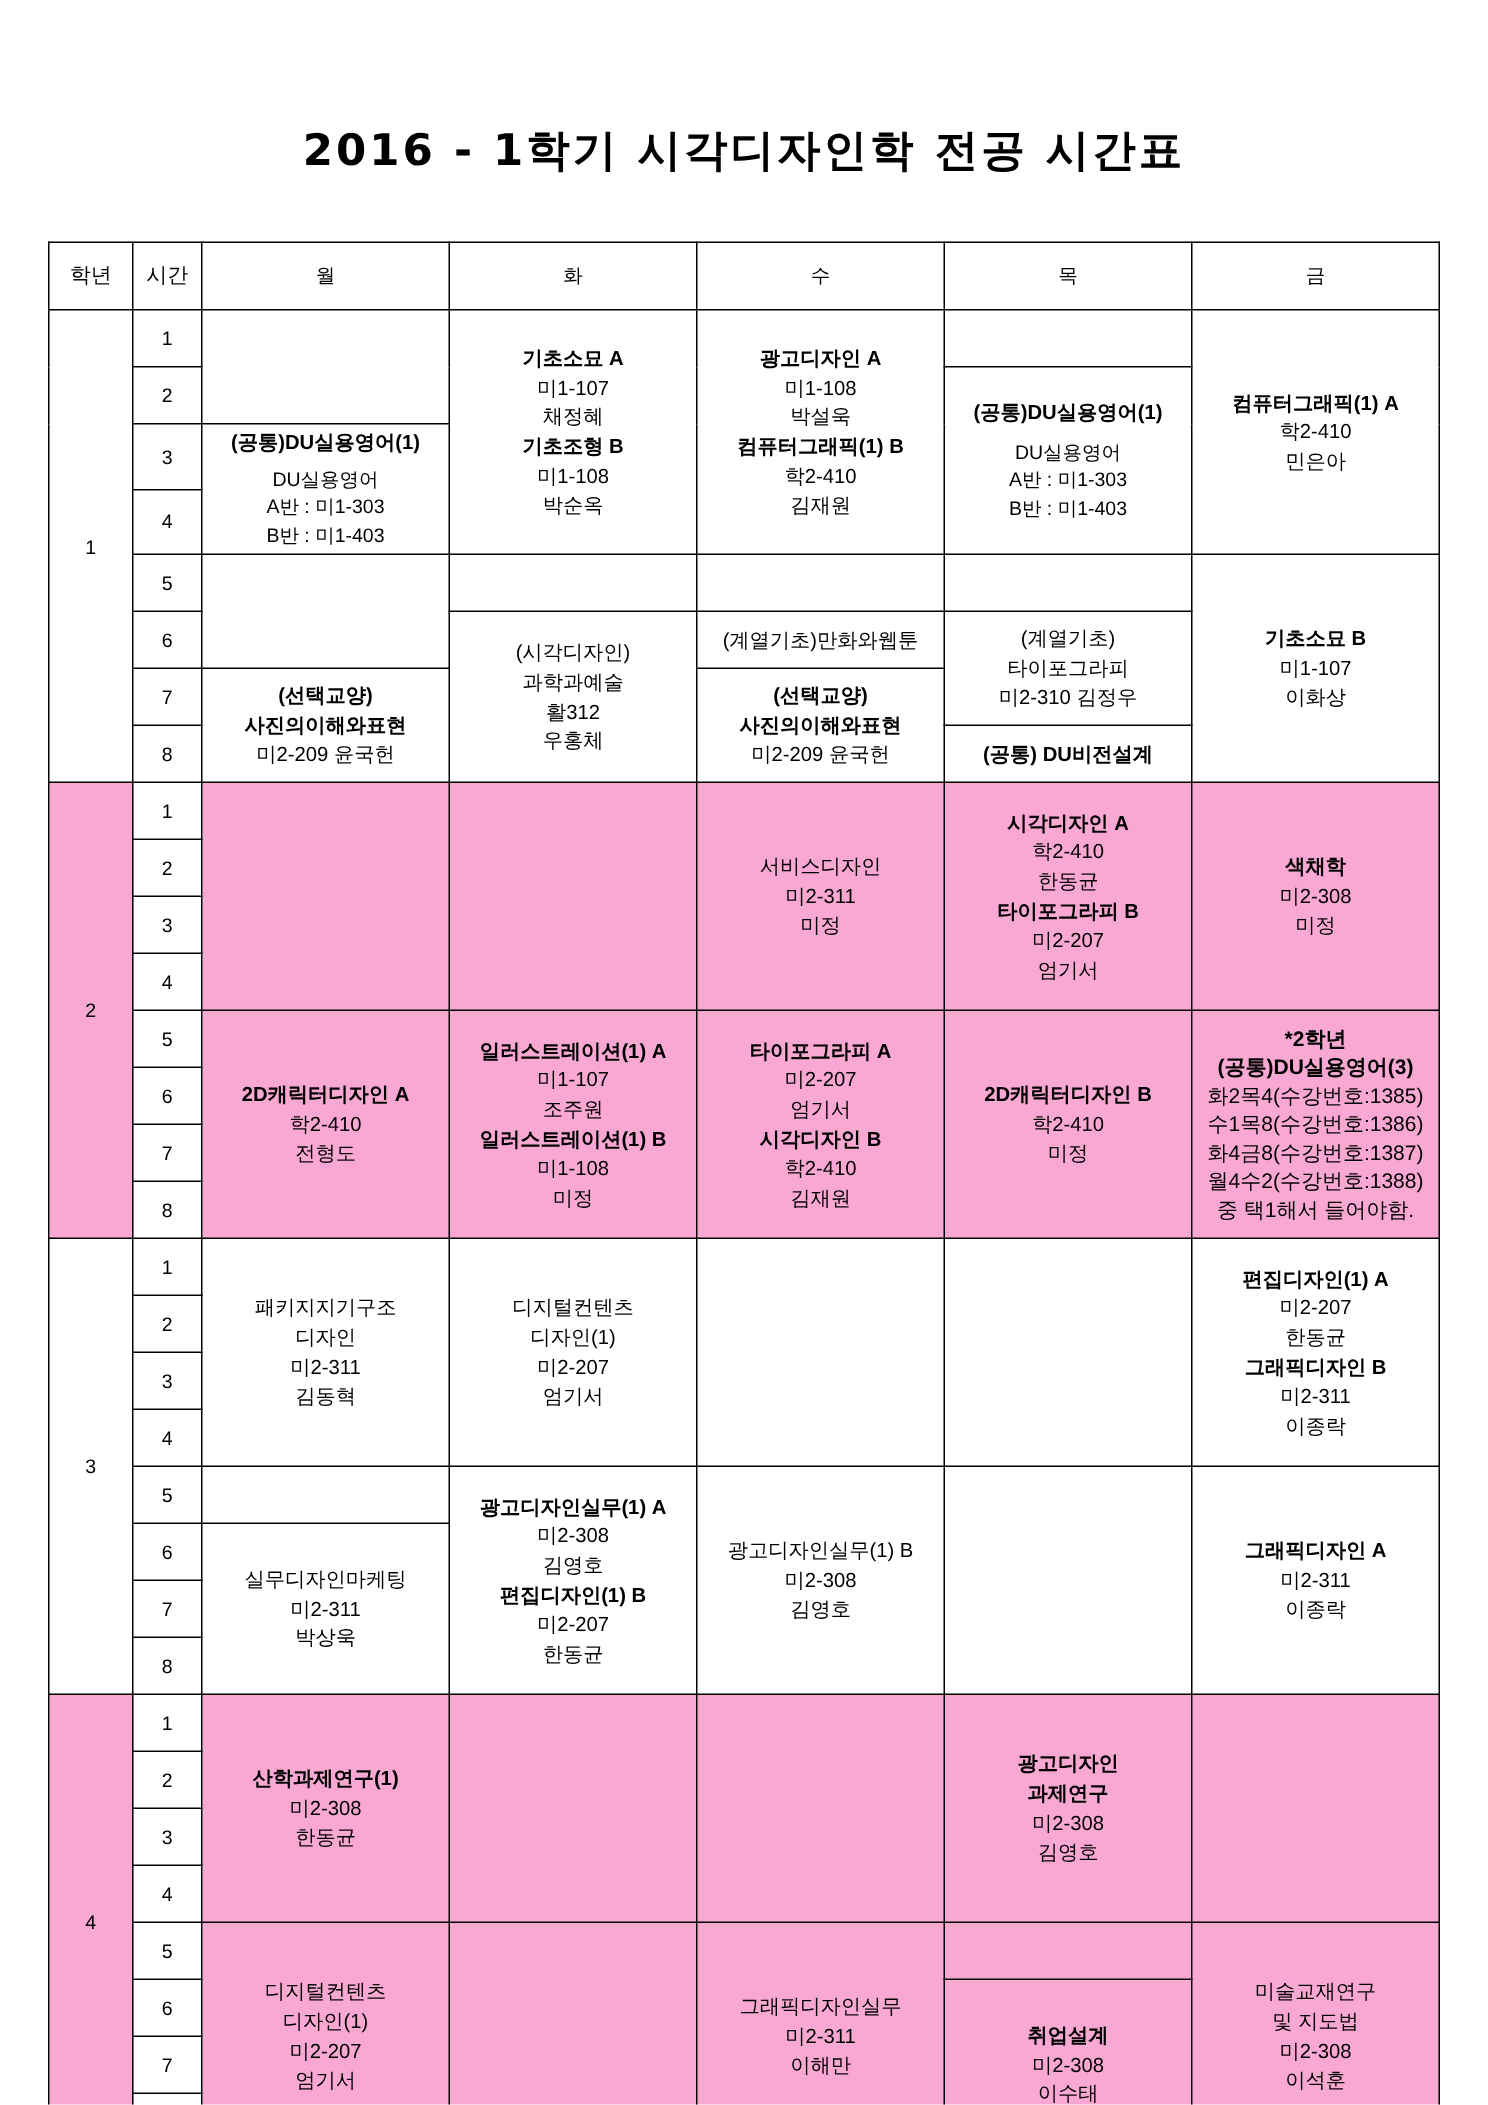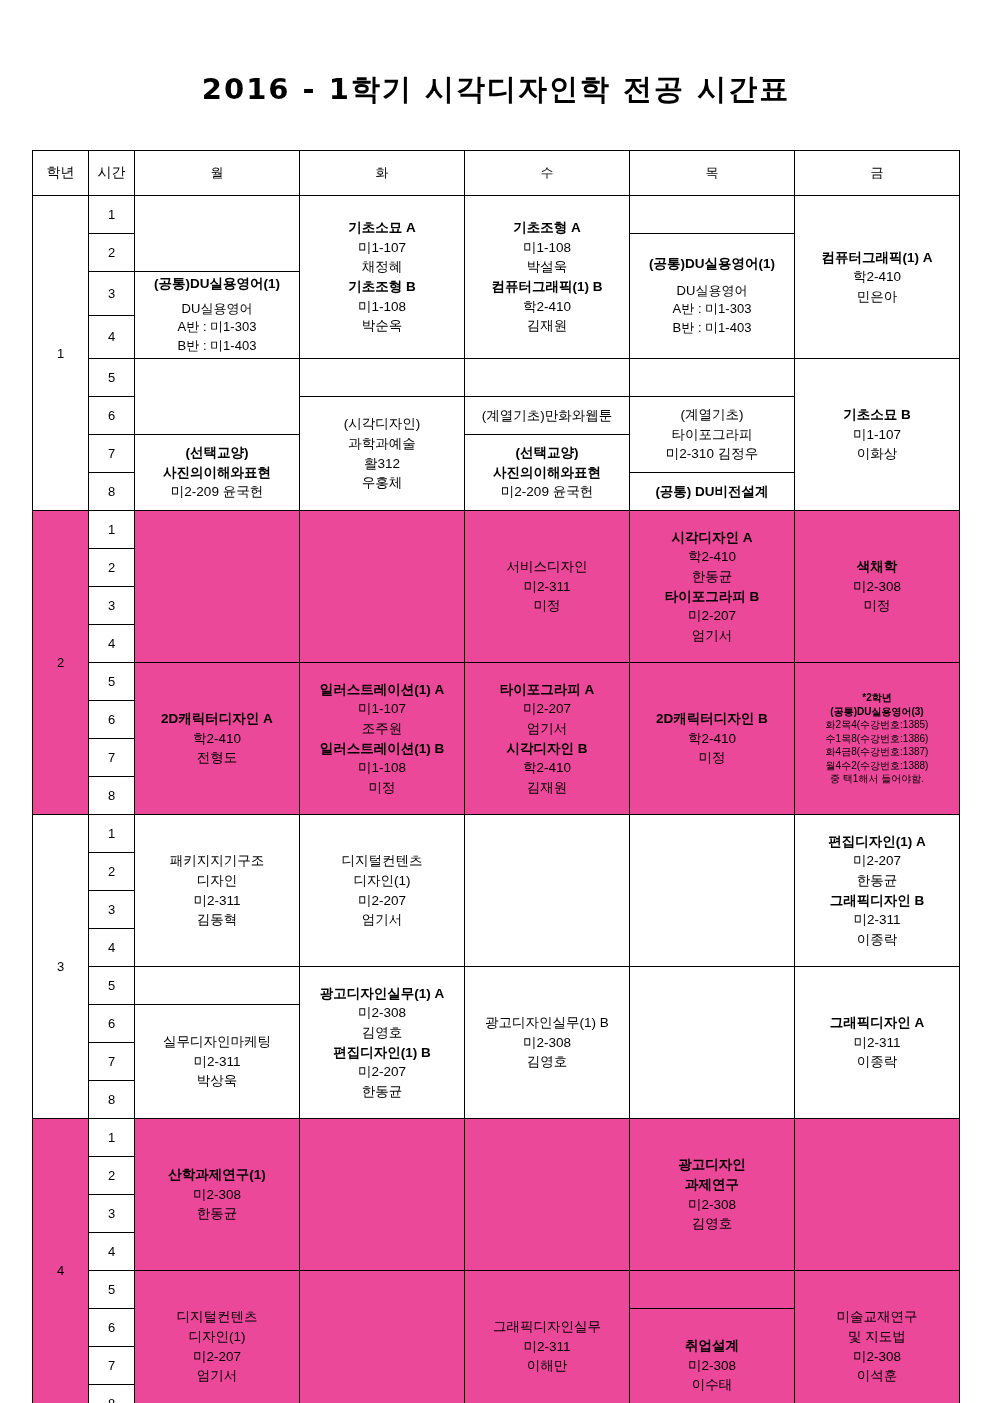--- a/index.html
+++ b/index.html
@@ -11,21 +11,21 @@
     width: 992px;
     height: 1403px;
     font-family: "Liberation Sans", sans-serif;
     color: #000000;
     position: relative;
   }
   .page {
     width: 992px;
     height: 1125px;
     box-sizing: border-box;
-    padding: 2px;
+    padding: 13px;
     position: relative;
   }
   .title {
     text-align: center;
     font-size: 29px;
     font-weight: bold;
     letter-spacing: 2px;
     margin: 0;
     padding-top: 68px;
     padding-bottom: 24px;
@@ -54,30 +54,30 @@
   .grade-cell {
     width: 56px;
     font-size: 16px;
   }
   .period-cell {
     width: 46px;
     height: 37px;
     font-size: 14px;
   }
   .shade {
-    background: #ec4899;
+    background: #f9a8d4;
   }
   .cellwrap {
     line-height: 1.45;
     padding: 2px 3px;
     font-size: 13.5px;
   }
   .cellwrap .b { font-weight: bold; }
   .cellwrap .sm { font-size: 13px; }
-  .cellwrap .xs { font-size: 10px; line-height: 1.35; }
+  .cellwrap .xs { font-size: 14px; line-height: 1.35; }
   .blank { }
 </style>
 </head>
 <body>
 
 <div class="page">
 
   <h1 class="title">2016 - 1학기 시각디자인학 전공 시간표</h1>
 
   <table class="timetable">
@@ -114,21 +114,21 @@
             <div>미1-107</div>
             <div>채정혜</div>
             <div class="b">기초조형 B</div>
             <div>미1-108</div>
             <div>박순옥</div>
           </div>
         </td>
 
         <td rowspan="4">
           <div class="cellwrap">
-            <div class="b">기초조형 A</div>
+            <div class="b">광고디자인 A</div>
             <div>미1-108</div>
             <div>박설욱</div>
             <div class="b">컴퓨터그래픽(1) B</div>
             <div>학2-410</div>
             <div>김재원</div>
           </div>
         </td>
 
         <td class="blank"></td>
 

